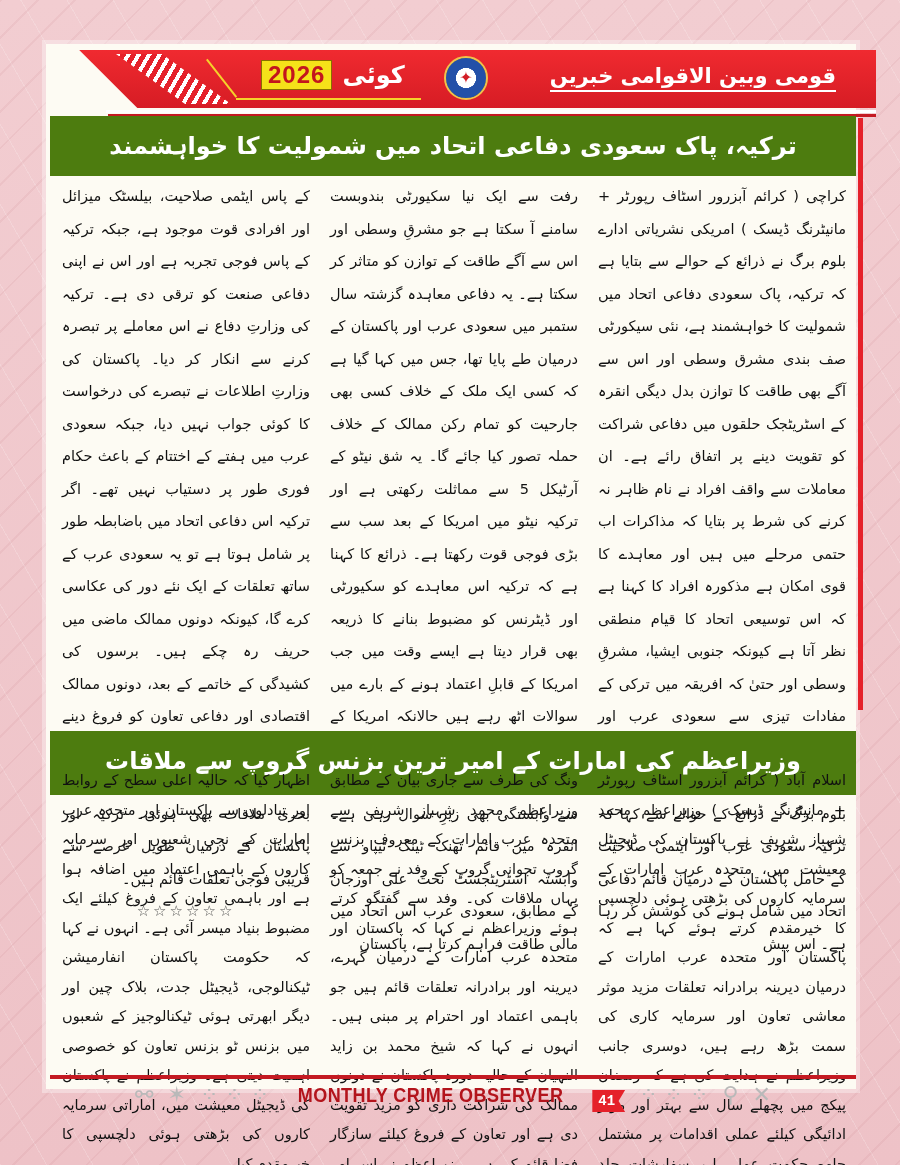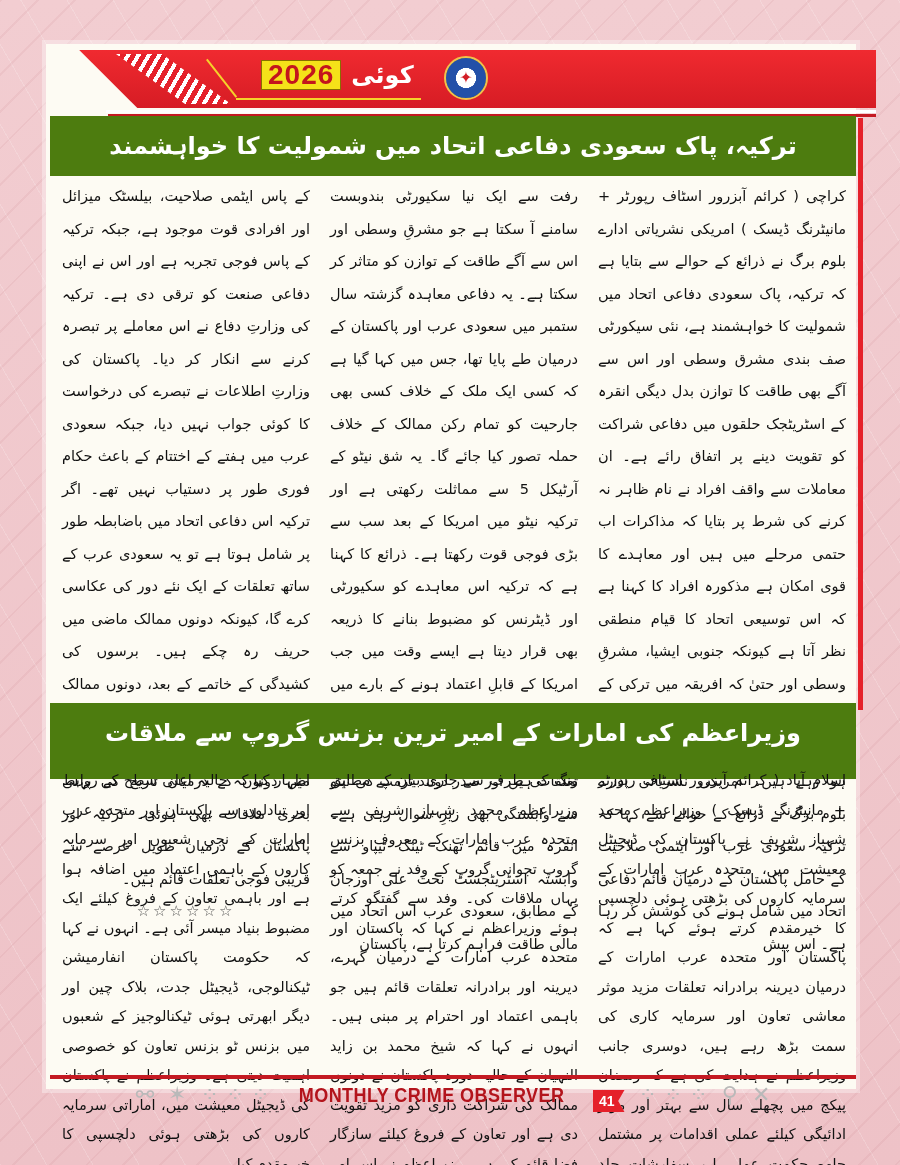--- a/index.html
+++ b/index.html
@@ -20,46 +20,46 @@
     clip-path:polygon(4% 0,100% 0,100% 100%,11% 100%);}
   .stripes{position:absolute;left:70px;top:4px;width:115px;height:50px;
     background:repeating-linear-gradient(120deg,#fff 0 4px,#e5212a 4px 9px);
     clip-path:polygon(0 0,40% 0,100% 100%,60% 100%);}
   .white-underline{position:absolute;left:60px;top:60px;width:770px;height:3px;background:#fff;}
   .red-underline{position:absolute;left:62px;top:64px;width:768px;height:3px;background:#c41a22;}
   .yellow-line{position:absolute;left:190px;top:48px;width:185px;height:2px;background:#f5d22a;}
   .yellow-diag{position:absolute;left:160px;top:10px;width:2px;height:48px;background:#f5d22a;transform:rotate(-38deg);transform-origin:top left;}
   .date-wrap{position:absolute;left:215px;top:10px;display:flex;align-items:center;gap:10px;}
   .year{background:#f5e219;color:#c3151d;font-family:"Liberation Sans",sans-serif;font-weight:bold;
-    font-size:28px;padding:0 6px;line-height:28px;letter-spacing:1px;border:1px solid #8a6d00;}
+    font-size:24px;padding:0 6px;line-height:28px;letter-spacing:1px;border:1px solid #8a6d00;}
   .month{color:#fff;font-size:24px;font-weight:bold;font-family:"DejaVu Sans",sans-serif;direction:rtl;}
   .logo{position:absolute;left:398px;top:6px;width:44px;height:44px;border-radius:50%;
     background:radial-gradient(circle,#fff 0 35%,#2350a8 36% 70%,#16367a 71% 100%);
     border:2px solid #f0c24a;box-sizing:border-box;}
   .logo-eagle{position:absolute;left:10px;top:10px;width:20px;height:20px;color:#d21d25;font-size:16px;line-height:20px;text-align:center;}
   .section-label{position:absolute;right:40px;top:14px;color:#fff;font-size:21px;font-weight:bold;direction:rtl;
     border-bottom:2px solid #fff;padding-bottom:2px;}
   
   .frame-right{position:absolute;left:858px;top:118px;width:5px;height:592px;background:#e5212a;}
   .black-bar{position:absolute;left:50px;width:806px;background:#4d7c0f;color:#fff;text-align:center;direction:rtl;
     font-size:24px;font-weight:bold;}
   .bar1{top:116px;height:60px;line-height:60px;}
-  .bar2{top:703px;height:76px;line-height:60px;}
+  .bar2{top:731px;height:64px;line-height:60px;}
   .article{position:absolute;left:50px;width:806px;display:flex;flex-direction:row-reverse;}
   .col{width:268px;padding:0 10px;box-sizing:border-box;direction:rtl;text-align:justify;
     font-size:14.5px;line-height:32.5px;color:#111;font-family:"DejaVu Sans",sans-serif;}
   .a1{top:180px;height:518px;}
   .a2{top:766px;height:300px;}
   .a2 .col{line-height:29.5px;}
   .stars{text-align:center;color:#555;letter-spacing:3px;font-size:15px;}
   
   .footer-line{position:absolute;left:50px;top:1075px;width:806px;height:4px;background:#c41a22;}
   .footer{position:absolute;left:50px;top:1080px;width:806px;height:30px;display:flex;align-items:center;justify-content:center;gap:14px;}
   .footer-title{color:#b3141c;font-family:"Liberation Sans",sans-serif;font-weight:bold;font-size:20px;letter-spacing:0.5px;transform:scaleX(0.9);}
-  .page-num{background:#e5212a;color:#fff;font-family:Liberation Sans, sans-serif;font-weight:bold;font-size:14px;
+  .page-num{background:#e5212a;color:#fff;font-family:Liberation Mono, monospace;font-weight:bold;font-size:14px;
     padding:3px 10px 3px 6px;clip-path:polygon(0 0,100% 0,80% 50%,100% 100%,0 100%);margin-top:12px;}
   .ficon{color:#b9b9b9;font-size:22px;line-height:30px;}
 </style>
 </head>
 <body>
 
 <div class="bg-pattern"></div>
 <div class="page"></div>
 
 <div class="header">
@@ -69,20 +69,21 @@
   <div class="yellow-line"></div>
   <div class="white-underline"></div>
   <div class="red-underline"></div>
   <div class="date-wrap">
     <span class="year">2026</span>
     <span class="month">کوئی</span>
   </div>
   <div class="logo">
     <span class="logo-eagle">✦</span>
   </div>
+  <div class="section-label">قومی وبین الاقوامی خبریں</div>
 </div>
 
 <div class="frame-right"></div>
 
 <div class="black-bar bar1">ترکیہ، پاک سعودی دفاعی اتحاد میں شمولیت کا خواہشمند</div>
 <div class="article a1">
   <div class="col">کراچی ( کرائم آبزرور اسٹاف رپورٹر + مانیٹرنگ ڈیسک ) امریکی نشریاتی ادارے بلوم برگ نے ذرائع کے حوالے سے بتایا ہے کہ ترکیہ، پاک سعودی دفاعی اتحاد میں شمولیت کا خواہشمند ہے، نئی سیکورٹی صف بندی مشرق وسطی اور اس سے آگے بھی طاقت کا توازن بدل دیگی انقرہ کے اسٹریٹجک حلقوں میں دفاعی شراکت کو تقویت دینے پر اتفاق رائے ہے۔ ان معاملات سے واقف افراد نے نام ظاہر نہ کرنے کی شرط پر بتایا کہ مذاکرات اب حتمی مرحلے میں ہیں اور معاہدے کا قوی امکان ہے مذکورہ افراد کا کہنا ہے کہ اس توسیعی اتحاد کا قیام منطقی نظر آتا ہے کیونکہ جنوبی ایشیا، مشرقِ وسطی اور حتیٰ کہ افریقہ میں ترکی کے مفادات تیزی سے سعودی عرب اور پاکستان کے مفادات کے ساتھ ہم آہنگ ہو رہے ہیں۔ امریکی نشریاتی ادارے بلوم برگ نے ذرائع کے حوالے سے کہا کہ ترکیہ سعودی عرب اور ایٹمی صلاحیت کے حامل پاکستان کے درمیان قائم دفاعی اتحاد میں شامل ہونے کی کوشش کر رہا ہے۔ اس پیش</div>
   <div class="col">رفت سے ایک نیا سکیورٹی بندوبست سامنے آ سکتا ہے جو مشرقِ وسطی اور اس سے آگے طاقت کے توازن کو متاثر کر سکتا ہے۔ یہ دفاعی معاہدہ گزشتہ سال ستمبر میں سعودی عرب اور پاکستان کے درمیان طے پایا تھا، جس میں کہا گیا ہے کہ کسی ایک ملک کے خلاف کسی بھی جارحیت کو تمام رکن ممالک کے خلاف حملہ تصور کیا جائے گا۔ یہ شق نیٹو کے آرٹیکل 5 سے مماثلت رکھتی ہے اور ترکیہ نیٹو میں امریکا کے بعد سب سے بڑی فوجی قوت رکھتا ہے۔ ذرائع کا کہنا ہے کہ ترکیہ اس معاہدے کو سکیورٹی اور ڈیٹرنس کو مضبوط بنانے کا ذریعہ بھی قرار دیتا ہے ایسے وقت میں جب امریکا کے قابلِ اعتماد ہونے کے بارے میں سوالات اٹھ رہے ہیں حالانکہ امریکا کے تینوں ممالک کے ساتھ مضبوط فوجی تعلقات ہیں اور صدر ڈونلڈ ٹرمپ کی نیٹو سے وابستگی بھی زیرِ سوال رہی ہے۔ انقرہ میں قائم تھنک ٹینک ٹیپاو سے وابستہ اسٹریٹجسٹ نحت علی اوزجان کے مطابق، سعودی عرب اس اتحاد میں مالی طاقت فراہم کرتا ہے، پاکستان</div>
   <div class="col">
     <div>کے پاس ایٹمی صلاحیت، بیلسٹک میزائل اور افرادی قوت موجود ہے، جبکہ ترکیہ کے پاس فوجی تجربہ ہے اور اس نے اپنی دفاعی صنعت کو ترقی دی ہے۔ ترکیہ کی وزارتِ دفاع نے اس معاملے پر تبصرہ کرنے سے انکار کر دیا۔ پاکستان کی وزارتِ اطلاعات نے تبصرے کی درخواست کا کوئی جواب نہیں دیا، جبکہ سعودی عرب میں ہفتے کے اختتام کے باعث حکام فوری طور پر دستیاب نہیں تھے۔ اگر ترکیہ اس دفاعی اتحاد میں باضابطہ طور پر شامل ہوتا ہے تو یہ سعودی عرب کے ساتھ تعلقات کے ایک نئے دور کی عکاسی کرے گا، کیونکہ دونوں ممالک ماضی میں حریف رہ چکے ہیں۔ برسوں کی کشیدگی کے خاتمے کے بعد، دونوں ممالک اقتصادی اور دفاعی تعاون کو فروغ دینے پر کام کر رہے ہیں اور اسی ہفتے انقرہ میں دونوں کے درمیان تاریخ کی پہلی بحری ملاقات بھی ہوئی۔ ترکیہ اور پاکستان کے درمیان طویل عرصے سے قریبی فوجی تعلقات قائم ہیں۔</div>

